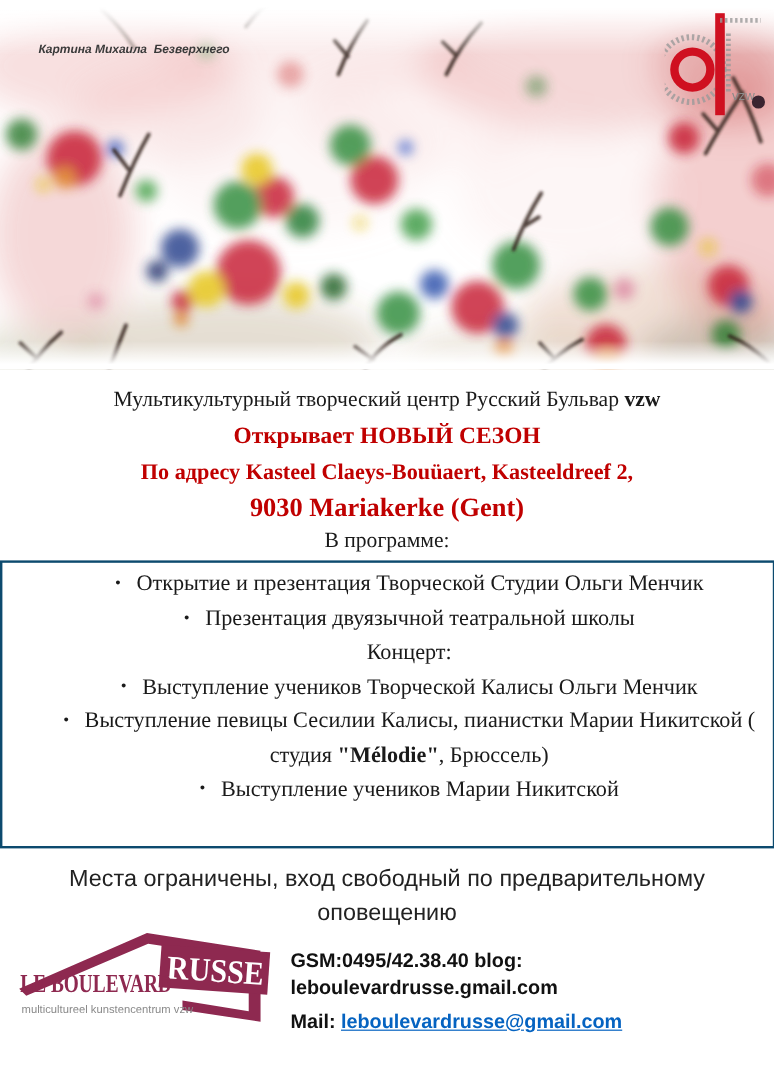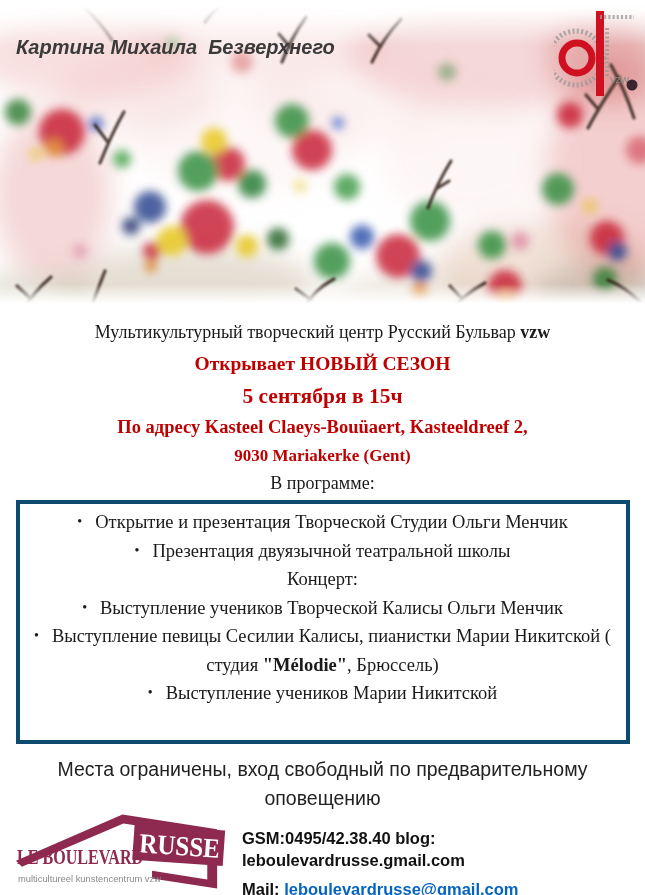--- a/index.html
+++ b/index.html
@@ -7,39 +7,39 @@
        font-family:"Liberation Serif", serif; color:#1a1a1a;}
   .page{position:relative;width:645px;height:895px;background:#fff;}
 
   
   .hero{position:relative;width:645px;height:308px;overflow:hidden;}
   .hero svg.painting{position:absolute;left:0;top:0;width:100%;height:100%;}
   .fade-top{position:absolute;left:0;top:0;width:100%;height:46px;
             background:linear-gradient(180deg,#fff 12%,rgba(255,255,255,0));}
   .fade-bottom{position:absolute;left:0;bottom:0;width:100%;height:24px;
             background:linear-gradient(0deg,#fff 18%,rgba(255,255,255,0));}
-  .caption{position:absolute;left:16px;top:36px;
+  .caption{position:absolute;left:32px;top:36px;
            font-family:"Liberation Sans", sans-serif;font-weight:700;font-style:italic;
-           font-size:20px;color:#3a3a3a;white-space:pre;}
+           font-size:10px;color:#3a3a3a;white-space:pre;}
   .dt-logo{position:absolute;right:3px;top:6px;width:88px;height:94px;}
 
   
   .tc{text-align:center;}
   .title-line{margin:12px 0 0 0;font-size:18px;line-height:24px;}
   .title-line .b{font-weight:700;}
   .red{color:#C00000;font-weight:700;}
   .season{margin:7px 0 0 0;font-size:19.5px;line-height:26px;}
   .date{margin:5px 0 0 0;font-size:21.5px;line-height:28px;}
   .addr1{margin:5px 0 0 0;font-size:18.5px;line-height:25px;}
-  .addr2{margin:3px 0 0 0;font-size:17px;line-height:25px;}
+  .addr2{margin:3px 0 0 0;font-size:22px;line-height:25px;}
   .prog-label{margin:3px 0 0 0;font-size:18px;line-height:24px;}
 
   
   .program-box{width:606px;height:232px;margin:5px auto 0 auto;
-               border:4px solid #0c4a6e;overflow:hidden;padding-top:4px;box-sizing:content-box;}
+               border:2px solid #0c4a6e;overflow:hidden;padding-top:4px;box-sizing:content-box;padding-left:36px;}
   .program-line{text-align:center;font-size:18.5px;line-height:28.5px;}
   .program-line .bullet{display:inline-block;margin-right:13px;font-size:14px;vertical-align:2px;}
   .program-line .b{font-weight:700;}
 
   
   .notice{margin:11px auto 0 auto;max-width:575px;text-align:center;
           font-family:"Liberation Sans", sans-serif;font-size:19.5px;line-height:29px;color:#222;}
 
   
   .footer{display:flex;align-items:flex-start;margin:-6px 0 0 0;padding:0 0 0 14px;}
@@ -160,21 +160,20 @@
       <line x1="53" y1="22" x2="53" y2="72" stroke="#9a9a9a" stroke-width="4" stroke-dasharray="2 2.2" opacity=".8"></line>
       <line x1="46" y1="11" x2="80" y2="11" stroke="#9a9a9a" stroke-width="4" stroke-dasharray="2 2.2" opacity=".8"></line>
       <text x="56" y="77" font-family="Liberation Sans, sans-serif" font-size="11" fill="#8a8a8a">vzw</text>
       <circle cx="78" cy="79" r="5.5" fill="#3a2430"></circle>
     </svg>
   </div>
 
   <p class="tc title-line"><span>Мультикультурный творческий центр Русский Бульвар </span><span class="b">vzw</span></p>
 
   <p class="tc red season">Открывает НОВЫЙ СЕЗОН</p>
-  <p class="tc red date">5 сентября в 15ч</p>
   <p class="tc red addr1">По адресу Kasteel Claeys-Bouüaert, Kasteeldreef 2,</p>
   <p class="tc red addr2">9030 Mariakerke (Gent)</p>
   <p class="tc prog-label">В программе:</p>
 
   <div class="program-box">
       <div class="program-line"><span class="bullet">•</span><span>Открытие и презентация Творческой Студии Ольги Менчик</span></div>
       <div class="program-line"><span class="bullet">•</span><span>Презентация двуязычной театральной школы</span></div>
       <div class="program-line"><span>Концерт:</span></div>
       <div class="program-line"><span class="bullet">•</span><span>Выступление учеников Творческой Калисы Ольги Менчик</span></div>
       <div class="program-line"><span class="bullet">•</span><span>Выступление певицы Сесилии Калисы, пианистки Марии Никитской ( студия </span><span class="b">"Mélodie"</span><span>, Брюссель)</span></div>

